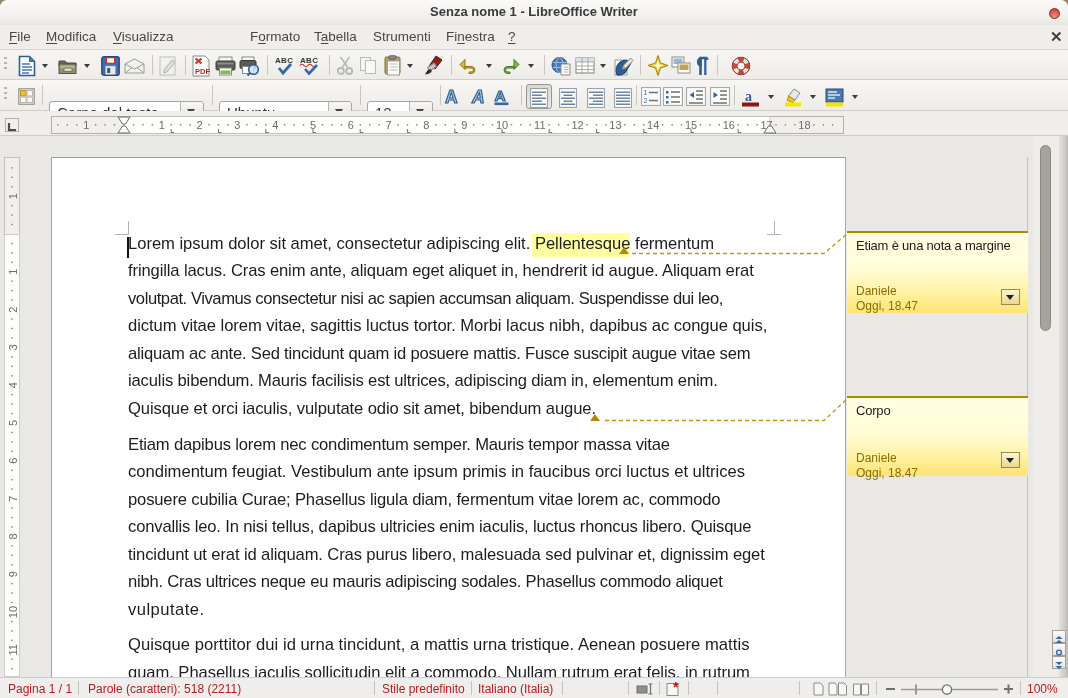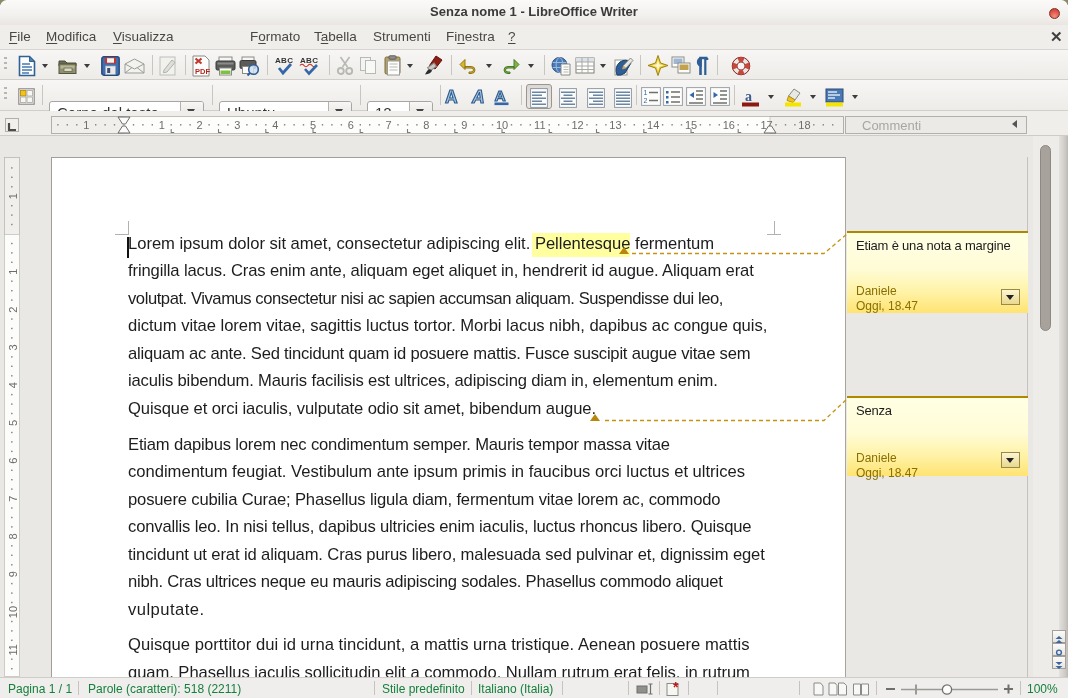--- a/index.html
+++ b/index.html
@@ -76,21 +76,21 @@
   .para{position:absolute;left:128px;width:660px;font-size:16.6px;line-height:27.5px;
     color:#1d1d1f;letter-spacing:-0.05px;white-space:nowrap;}
   #hl{background:#ffffa0;margin-left:-3px;padding:0.5px 0 4.5px 3px;}
   .anchor{position:absolute;width:0;height:0;border-left:5.5px solid transparent;
     border-right:5.5px solid transparent;border-bottom:7px solid #b8860b;}
   .cropv{position:absolute;width:1px;height:14px;background:#b4b1ac;}
   .croph{position:absolute;width:14px;height:1px;background:#b4b1ac;}
   #caret{position:absolute;left:127px;top:101px;width:2px;height:20.5px;background:#111;}
   
   #statusbar{left:0;top:677px;width:1068px;height:21px;background:#efeeec;
-    border-top:1px solid #d0cdc9;box-sizing:border-box;font-size:12px;color:#15803d;}
+    border-top:1px solid #d0cdc9;box-sizing:border-box;font-size:12px;color:#b91c1c;}
   .sbitem{position:absolute;top:4px;}
   .sbsep{position:absolute;top:3px;width:1px;height:14px;background:#c6c3bf;}
 </style>
 </head>
 <body>
 <div id="app">
   <div class="abs cornerpatch" style="left:0;top:0;"></div>
   <div class="abs cornerpatch" style="left:1062px;top:0;"></div>
   <div id="titlebar" class="abs"></div>
   <div id="title" class="abs">Senza nome 1 - LibreOffice Writer</div>
@@ -486,24 +486,20 @@
         <path d="M 451.0 13 v 3.5 h 3" stroke="#7f7c78" stroke-width="1.1" fill="none"></path>
         <path d="M 498.2 13 v 3.5 h 3" stroke="#7f7c78" stroke-width="1.1" fill="none"></path>
         <path d="M 545.5 13 v 3.5 h 3" stroke="#7f7c78" stroke-width="1.1" fill="none"></path>
         <path d="M 592.8 13 v 3.5 h 3" stroke="#7f7c78" stroke-width="1.1" fill="none"></path>
         <path d="M 640.0 13 v 3.5 h 3" stroke="#7f7c78" stroke-width="1.1" fill="none"></path>
         <path d="M 687.2 13 v 3.5 h 3" stroke="#7f7c78" stroke-width="1.1" fill="none"></path>
         <path d="M 67 1 h 12 l -4.5 7 h -3 z" fill="#fbfbfa" stroke="#6b6b6b" stroke-width="1"></path>
         <path d="M 67 17 h 12 l -4.5 -7 h -3 z" fill="#fbfbfa" stroke="#6b6b6b" stroke-width="1"></path>
         <path d="M 713 17 h 12 l -4.5 -7 h -3 z" fill="#fbfbfa" stroke="#6b6b6b" stroke-width="1"></path>
       </svg></div>
-  <div id="commenti" class="abs">
-      <span style="position:absolute;left:16px;top:1px;">Commenti</span>
-    <span style="position:absolute;left:166px;top:3px;width:0;height:0;border-top:4px solid transparent;border-bottom:4px solid transparent;border-right:5px solid #555;"></span>
-  </div>
 
   <div id="docarea" class="abs">
     <div id="page"></div>
     <div id="vruler"><svg width="16" height="520">
           <rect x="0.5" y="0.5" width="15" height="519" fill="#fcfcfa" stroke="#cfccc8"></rect>
           <rect x="0.5" y="0.5" width="15" height="77" fill="#f1efec" stroke="#b3b0ac" stroke-width="0.6"></rect>
           <rect x="7" y="85.8" width="1.6" height="1.4" fill="#8f8c88"></rect>
           <rect x="7" y="95.2" width="1.6" height="1.4" fill="#8f8c88"></rect>
           <rect x="7" y="104.6" width="1.6" height="1.4" fill="#8f8c88"></rect>
           <rect x="7" y="123.5" width="1.6" height="1.4" fill="#8f8c88"></rect>
@@ -557,21 +553,21 @@
           <text x="8" y="492.8" font-size="11" fill="#6f6c68" text-anchor="middle" font-family="Liberation Sans" transform="rotate(-90 8 492.8)" dominant-baseline="central" dy="1">11</text>
           <text x="8" y="39.2" font-size="11" fill="#6f6c68" text-anchor="middle" font-family="Liberation Sans" transform="rotate(-90 8 39.2)" dominant-baseline="central" dy="1">1</text>
         </svg></div>
     <div id="cpanel">
       <div class="note" style="top:74px;height:82px;">
         <div class="ntitle">Etiam è una nota a margine</div>
         <div class="nmeta" style="top:51px;">Daniele<br>Oggi, 18.47</div>
         <div class="nbtn" style="top:56px;"></div>
       </div>
       <div class="note" style="top:239px;height:80px;">
-        <div class="ntitle">Senza</div>
+        <div class="ntitle">Corpo</div>
         <div class="nmeta" style="top:53px;">Daniele<br>Oggi, 18.47</div>
         <div class="nbtn" style="top:54px;"></div>
       </div>
     </div>
 
     <div class="croph" style="left:115px;top:98px;"></div>
     <div class="cropv" style="left:128px;top:85px;"></div>
     <div class="croph" style="left:767px;top:98px;"></div>
     <div class="cropv" style="left:774px;top:85px;"></div>
     <div id="caret"></div>

